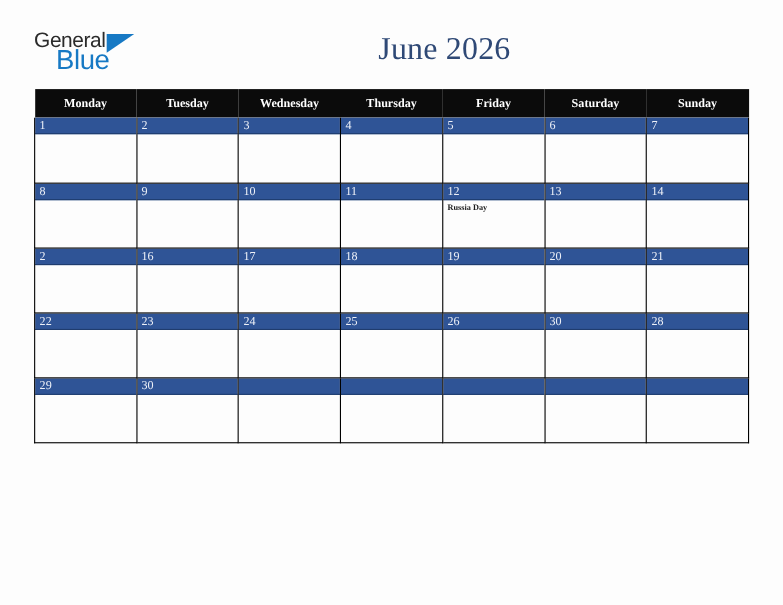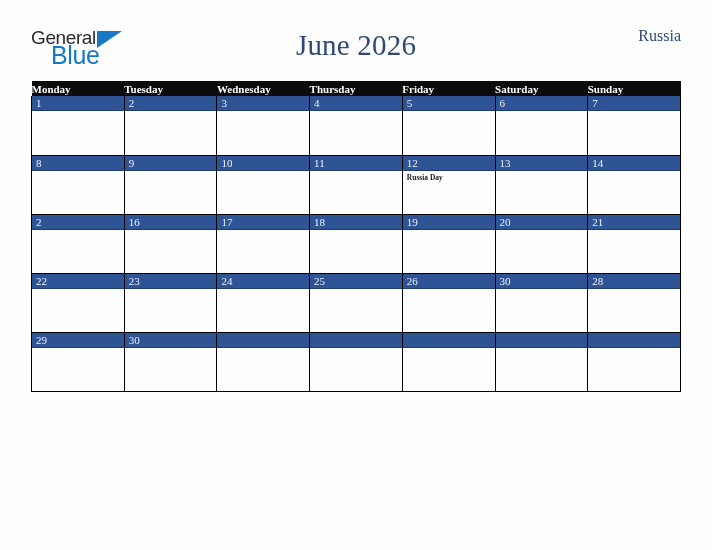--- a/index.html
+++ b/index.html
@@ -100,23 +100,23 @@
     border-collapse: collapse;
     table-layout: fixed;
   }
 
   .calendar th {
     background: #0b0b0b;
     color: #ffffff;
     font-family: "Liberation Serif", serif;
     font-size: 11px;
     font-weight: bold;
-    height: 15px;
+    height: 26px;
     padding: 0;
-    text-align: left;
+    text-align: center;
     border: none;
   }
 
   .calendar td {
     padding: 0;
     vertical-align: top;
     border-left: 1px solid #000000;
     border-right: 1px solid #000000;
     border-bottom: 1px solid #000000;
     background: #fdfdfd;
@@ -157,21 +157,20 @@
   <div class="header">
 
     <div class="logo">
       <span class="logo-general">General</span>
       <span class="logo-tri"></span>
       <span class="logo-blue">Blue</span>
     </div>
 
     <div class="title">June 2026</div>
 
-    <div class="country">Russia</div>
 
   </div>
 
   <table class="calendar">
     <thead>
       <tr>
         <th>Monday</th>
         <th>Tuesday</th>
         <th>Wednesday</th>
         <th>Thursday</th>

